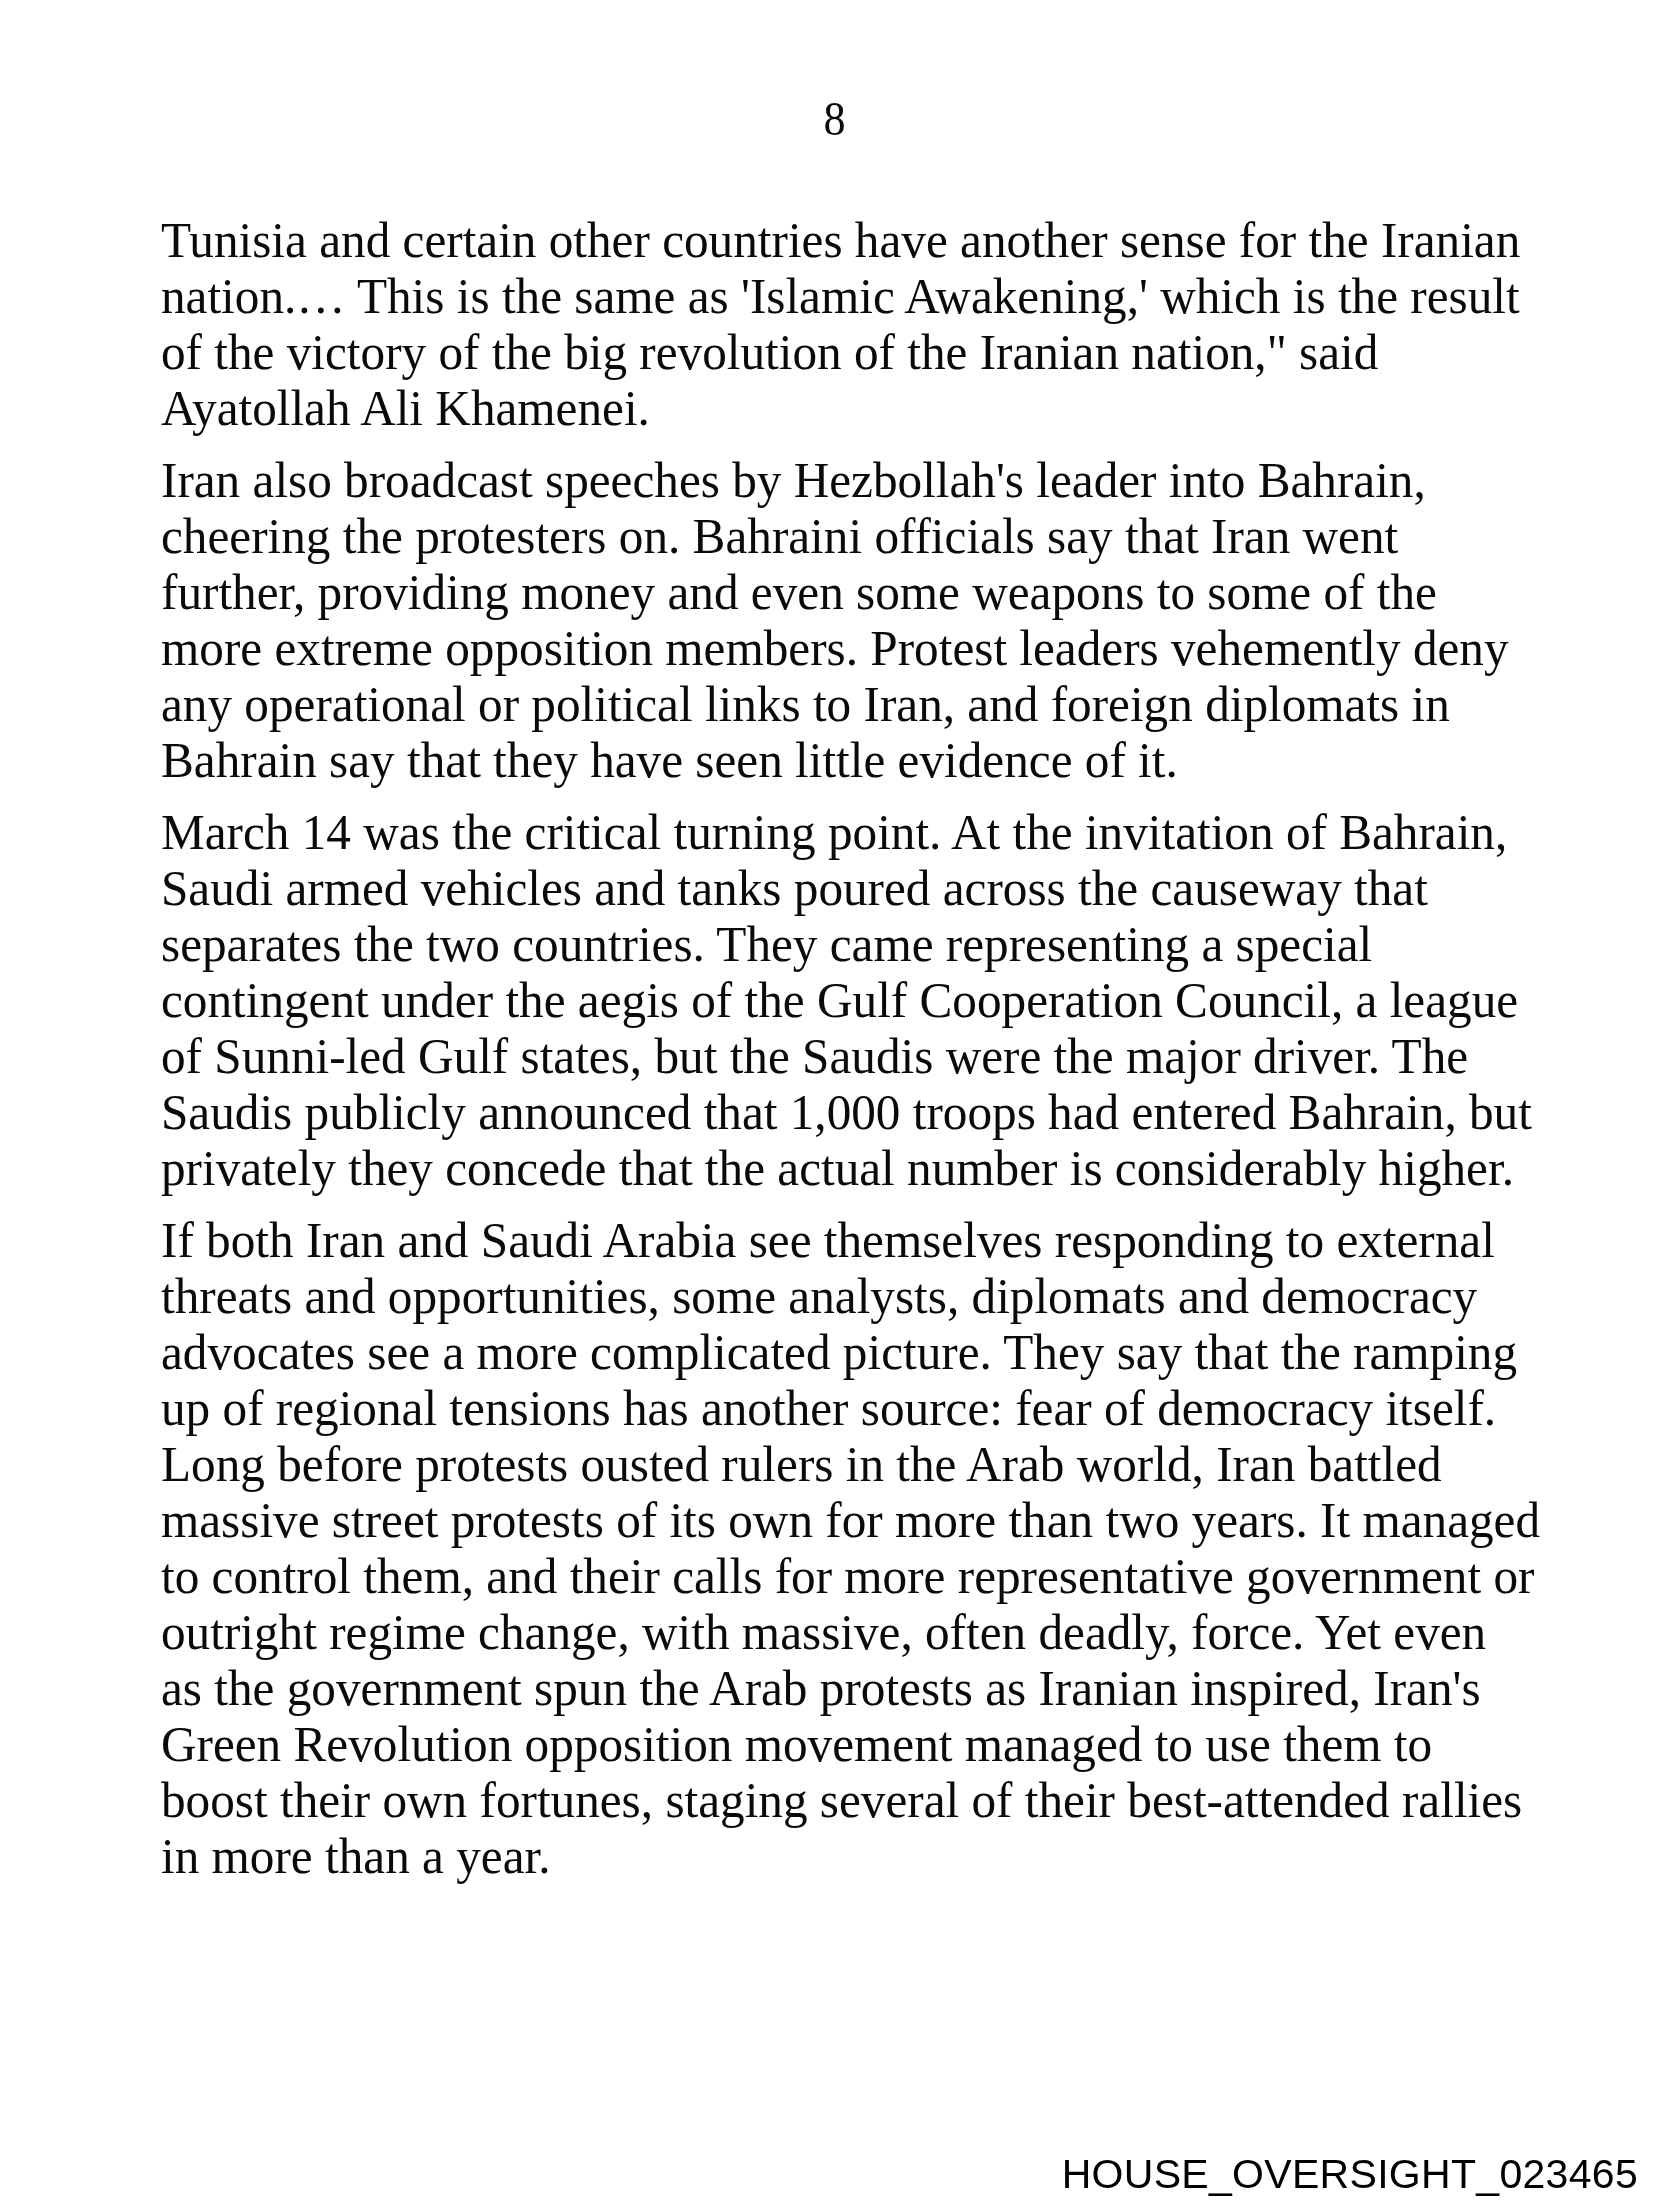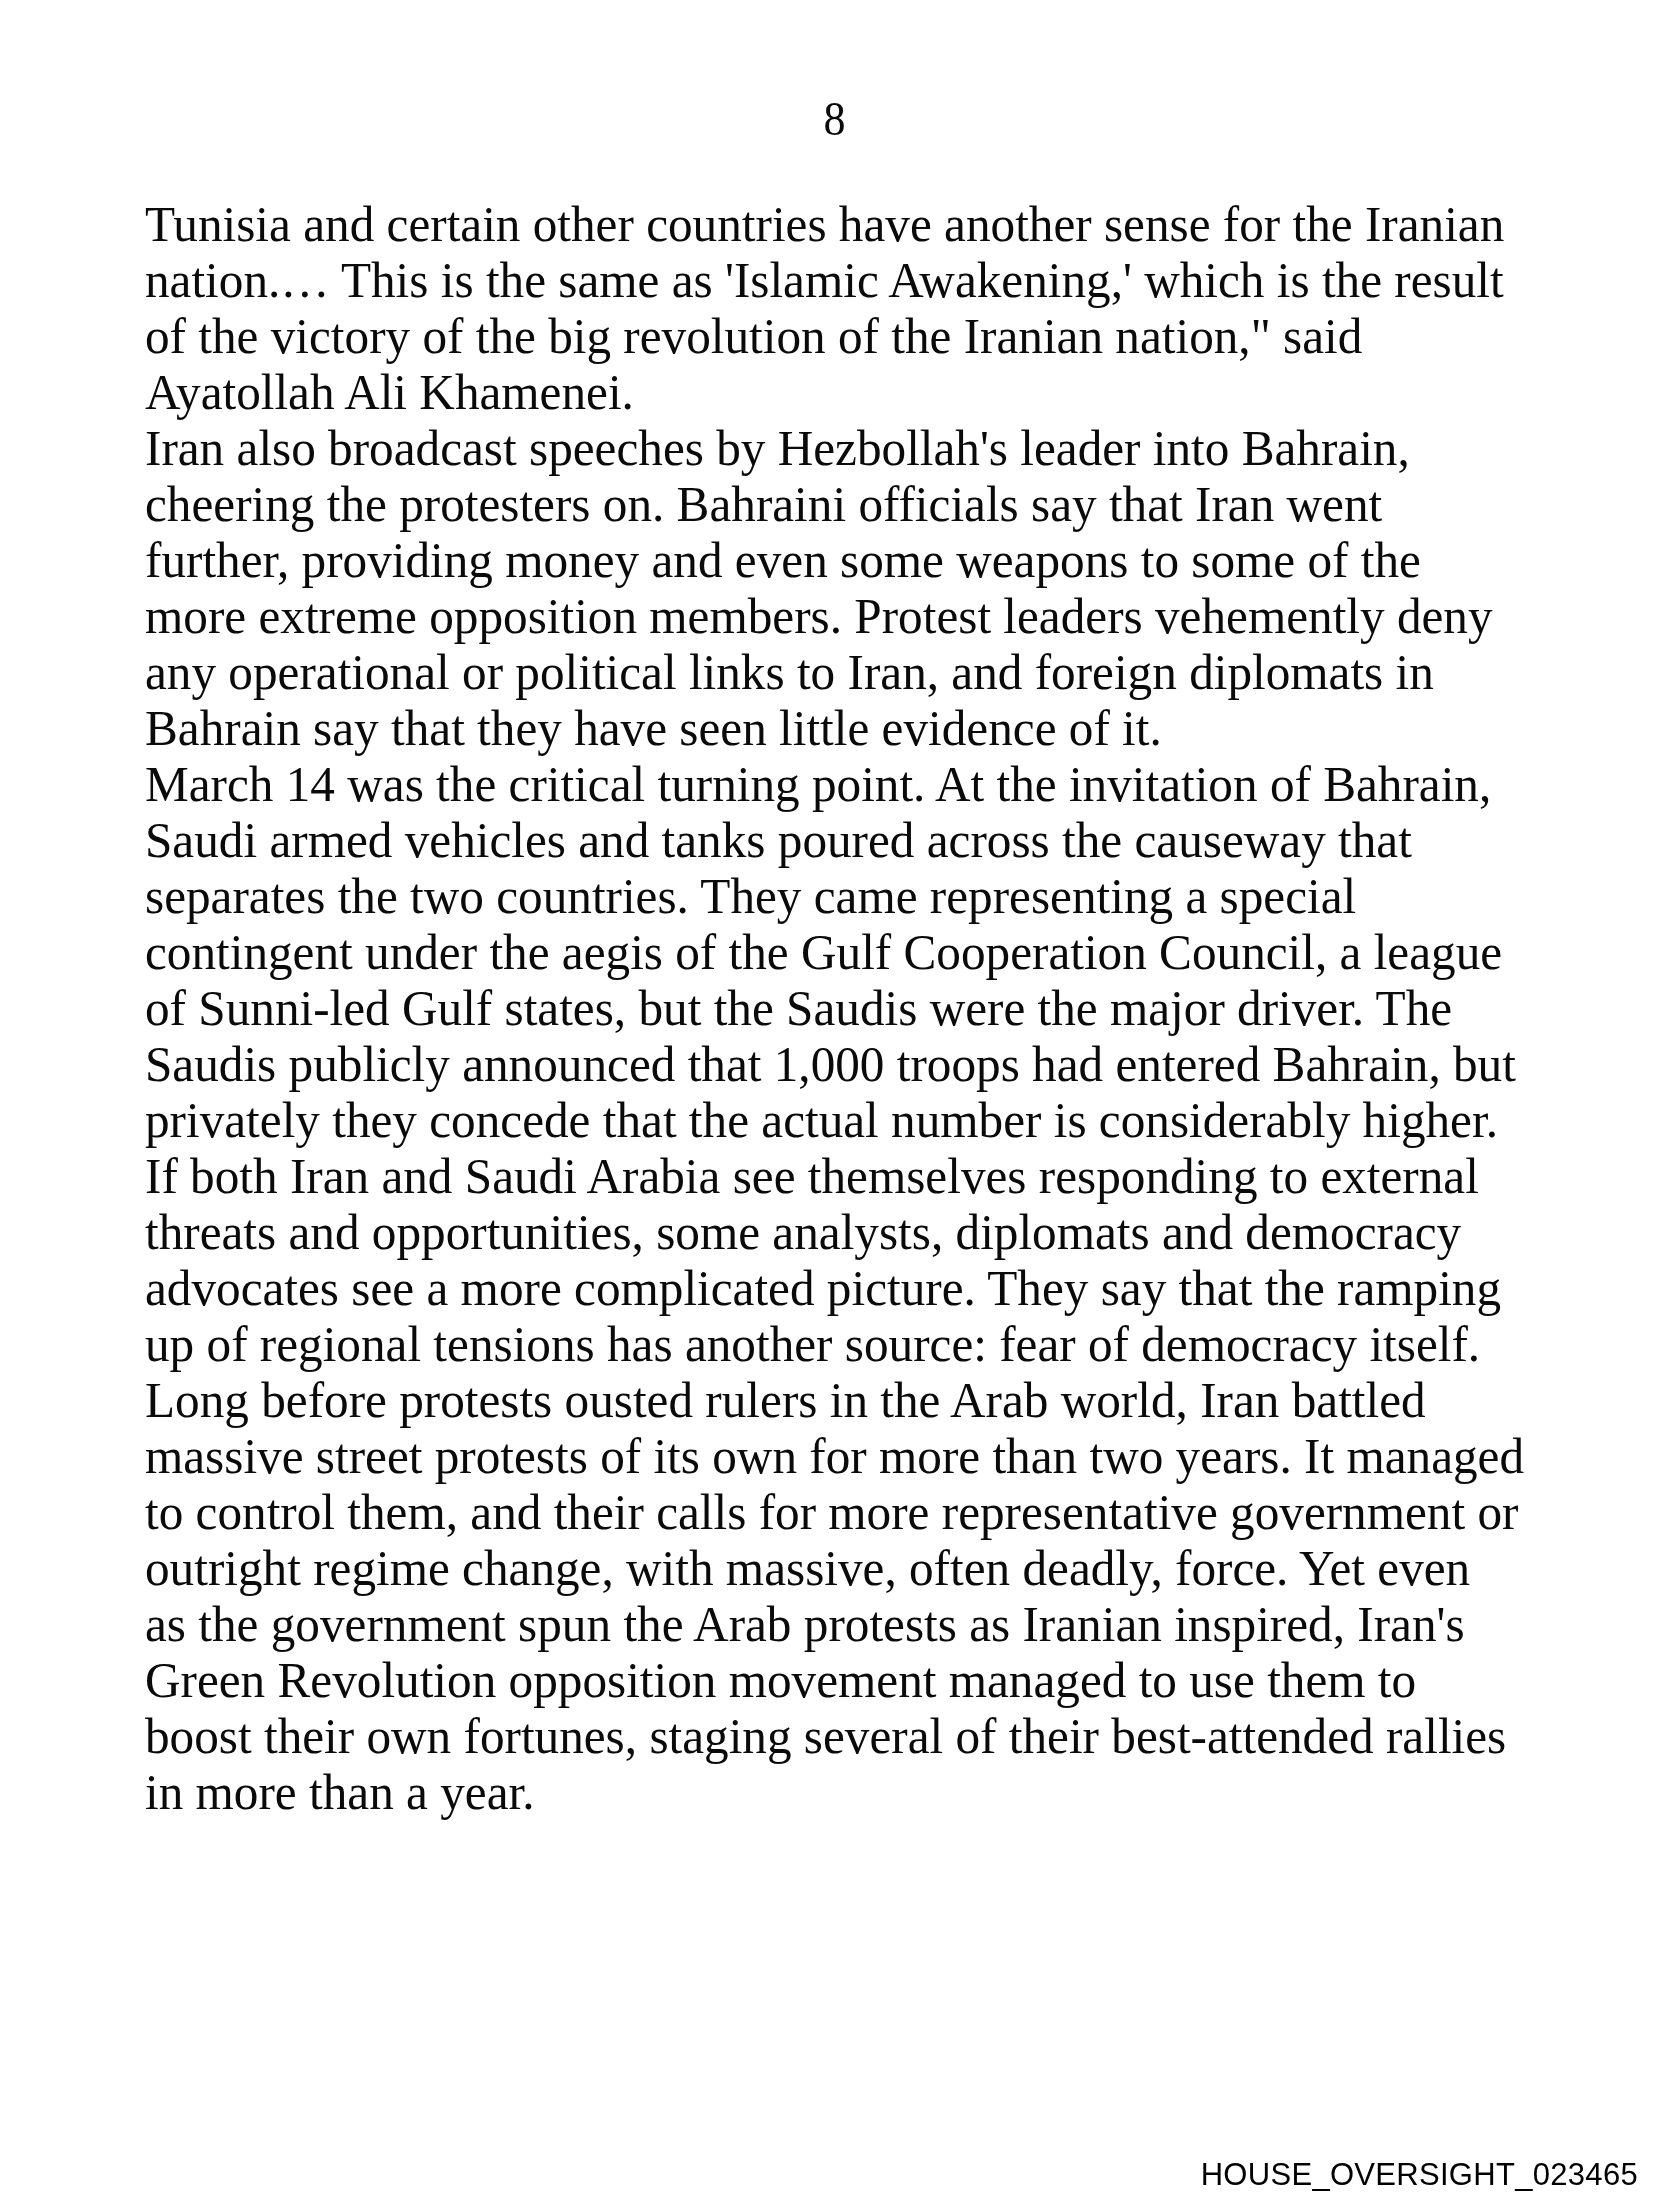--- a/index.html
+++ b/index.html
@@ -33,34 +33,34 @@
   }
   .body-text {
     position: absolute;
     left: 145px;
     top: 196px;
     width: 1401px;
     font-size: 51px;
     line-height: 56px;
   }
   .paragraph {
-    margin: 0;
+    margin: 16px;
     padding: 0;
   }
   .text-line {
     white-space: nowrap;
     transform: scaleX(0.965);
     transform-origin: 0 50%;
   }
   .bates-number {
     position: absolute;
     top: 2159px;
     right: 31px;
     font-family: "Liberation Sans", sans-serif;
-    font-size: 31px;
+    font-size: 41px;
     line-height: 31px;
     letter-spacing: 0.3px;
     color: #000000;
   }
 </style>
 </head>
 <body>
 
 <div class="page">
   <div class="page-number">8</div>

